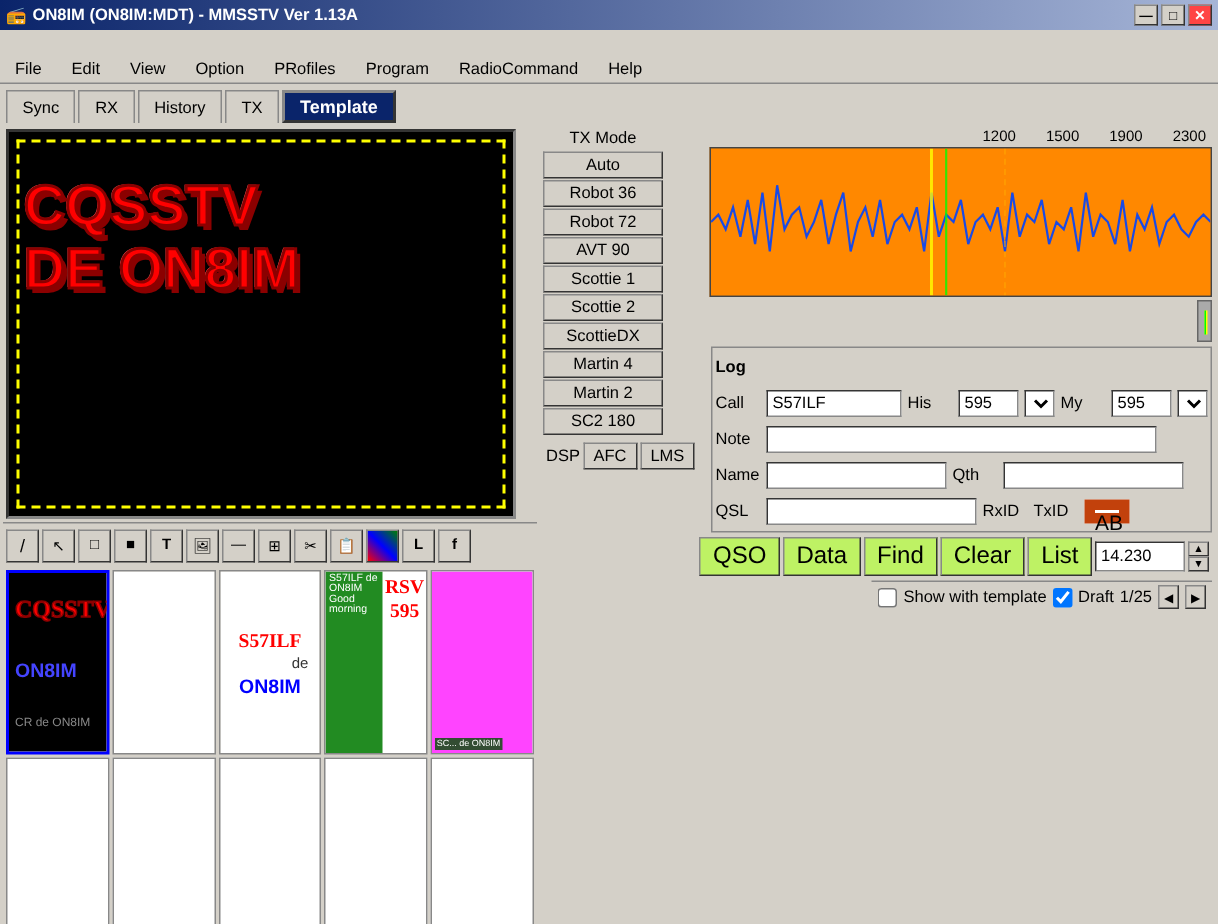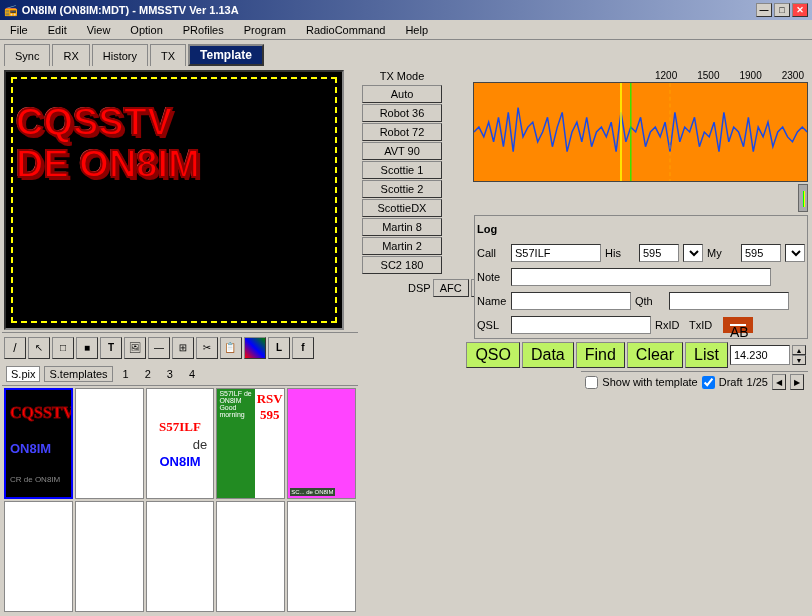--- a/index.html
+++ b/index.html
@@ -31,20 +31,21 @@
 
     
     #menubar {
       background: #d4d0c8;
       height: 20px;
       display: flex;
       align-items: center;
       padding: 0 4px;
       border-bottom: 1px solid #888;
       gap: 8px;
+      margin-top: 16px;
     }
     .menu-item {
       padding: 2px 6px;
       cursor: pointer;
       font-size: 11px;
     }
 
     
     #tabbar {
       background: #d4d0c8;
@@ -206,21 +207,21 @@
     }
 
     
     .thumb3-content {
       background: white; width: 100%; height: 100%;
       display: flex; flex-direction: column;
       align-items: center; justify-content: center;
       gap: 2px;
     }
     .thumb3-s57ilf { color: red; font-weight: 900; font-size: 13px; font-family: Arial Black; }
-    .thumb3-de { color: #333; font-size: 13px; margin-left: 40px; }
+    .thumb3-de { color: #333; font-size: 10px; margin-left: 40px; }
     .thumb3-on8im { color: blue; font-weight: bold; font-size: 13px; }
 
     
     #right-panel {
       flex: 1;
       display: flex;
       flex-direction: column;
       padding: 2px;
     }
 
@@ -342,21 +343,21 @@
       display: flex; align-items: center; justify-content: center;
     }
 
     
     #dsp-row {
       display: flex;
       gap: 4px;
       align-items: center;
       padding: 2px;
     }
-    .dsp-label { font-size: 11px; margin-left: 44px; }
+    .dsp-label { font-size: 11px; }
     .dsp-btn {
       background: #d4d0c8;
       border: 1px outset #888;
       padding: 2px 6px;
       cursor: pointer;
       font-size: 11px;
     }
     .page-btn { width: 14px; height: 16px; background: #d4d0c8; border: 1px outset #888; font-size: 8px; cursor: pointer; display: flex; align-items: center; justify-content: center; }
 
     
@@ -421,28 +422,20 @@
       <div class="toolbar-btn">—</div>
       <div class="toolbar-btn">⊞</div>
       <div class="toolbar-btn">✂</div>
       <div class="toolbar-btn">📋</div>
       <div class="toolbar-btn" style="background: linear-gradient(45deg,red,blue,green)"></div>
       <div class="toolbar-btn" style="font-weight:bold;">L</div>
       <div class="toolbar-btn" style="font-weight:bold;">f</div>
     </div>
 
     <div id="thumbnails">
-      <div id="thumb-tabs">
-        <div class="thumb-tab active">S.pix</div>
-        <div class="thumb-tab">S.templates</div>
-        <div class="thumb-tab-num">1</div>
-        <div class="thumb-tab-num">2</div>
-        <div class="thumb-tab-num">3</div>
-        <div class="thumb-tab-num">4</div>
-      </div>
       <div id="thumb-grid">
 
         <div class="thumb-cell active">
           <div class="thumb1-content">
             <div class="thumb1-cqsstv">CQSSTV</div>
             <div class="thumb1-on8im">ON8IM</div>
             <div style="color:#888; font-size:8px;">CR de ON8IM</div>
           </div>
         </div>
 
@@ -486,21 +479,21 @@
 
       <div id="mode-buttons">
         <div class="mode-label">TX Mode</div>
         <div class="mode-btn">Auto</div>
         <div class="mode-btn">Robot 36</div>
         <div class="mode-btn">Robot 72</div>
         <div class="mode-btn">AVT 90</div>
         <div class="mode-btn">Scottie 1</div>
         <div class="mode-btn">Scottie 2</div>
         <div class="mode-btn">ScottieDX</div>
-        <div class="mode-btn">Martin 8</div>
+        <div class="mode-btn">Martin 4</div>
         <div class="mode-btn">Martin 2</div>
         <div class="mode-btn">SC2 180</div>
 
         <div id="dsp-row" style="display:flex;gap:2px;margin-top:2px;">
           <span class="dsp-label">DSP</span>
           <div class="dsp-btn">AFC</div>
           <div class="dsp-btn">LMS</div>
         </div>
       </div>
 

